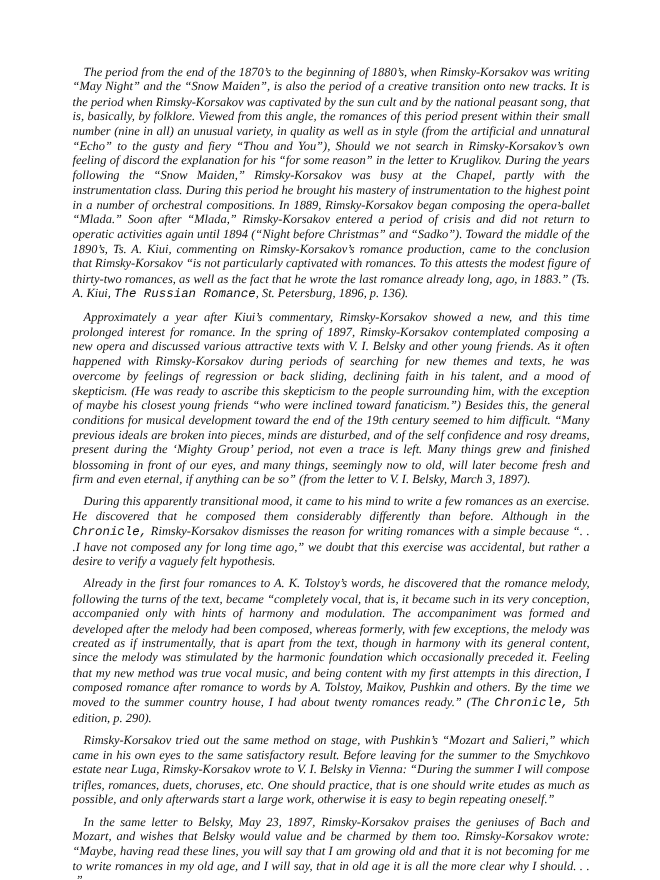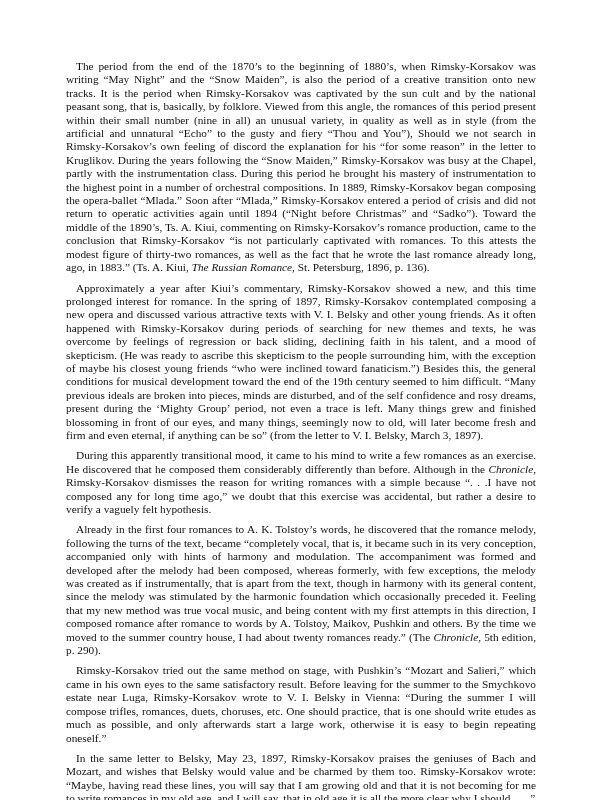--- a/index.html
+++ b/index.html
@@ -13,22 +13,22 @@
     font-size: 11.3px;
     line-height: 13.4px;
     color: #111111;
   }
   .para {
     margin: 0 0 7px 0;
     text-indent: 10px;
     text-align: justify;
     text-justify: inter-word;
   }
-  .para span { display: inline; }
-  em { font-style: italic; }
+  .para span { display: inline; font-style: italic; }
+  em { font-style: italic; font-family: Liberation Mono, monospace; }
 </style>
 </head>
 <body>
 
 <div class="page">
   <p class="para">
     <span>The period from the end of the 1870’s to the beginning of 1880’s, when Rimsky-Korsakov was writing “May Night” and the “Snow Maiden”, is also the period of a creative transition onto new tracks. It is the period when Rimsky-Korsakov was captivated by the sun cult and by the national peasant song, that is, basically, by folklore. Viewed from this angle, the romances of this period present within their small number (nine in all) an unusual variety, in quality as well as in style (from the artificial and unnatural “Echo” to the gusty and fiery “Thou and You”), Should we not search in Rimsky-Korsakov’s own feeling of discord the explanation for his “for some reason” in the letter to Kruglikov. During the years following the “Snow Maiden,” Rimsky-Korsakov was busy at the Chapel, partly with the instrumentation class. During this period he brought his mastery of instrumentation to the highest point in a number of orchestral compositions. In 1889, Rimsky-Korsakov began composing the opera-ballet “Mlada.” Soon after “Mlada,” Rimsky-Korsakov entered a period of crisis and did not return to operatic activities again until 1894 (“Night before Christmas” and “Sadko”). Toward the middle of the 1890’s, Ts. A. Kiui, commenting on Rimsky-Korsakov’s romance production, came to the conclusion that Rimsky-Korsakov “is not particularly captivated with romances. To this attests the modest figure of thirty-two romances, as well as the fact that he wrote the last romance already long, ago, in 1883.” (Ts. A. Kiui, </span><em>The Russian Romance</em><span>, St. Petersburg, 1896, p. 136).</span>
   </p>
   <p class="para">
     <span>Approximately a year after Kiui’s commentary, Rimsky-Korsakov showed a new, and this time prolonged interest for romance. In the spring of 1897, Rimsky-Korsakov contemplated composing a new opera and discussed various attractive texts with V. I. Belsky and other young friends. As it often happened with Rimsky-Korsakov during periods of searching for new themes and texts, he was overcome by feelings of regression or back sliding, declining faith in his talent, and a mood of skepticism. (He was ready to ascribe this skepticism to the people surrounding him, with the exception of maybe his closest young friends “who were inclined toward fanaticism.”) Besides this, the general conditions for musical development toward the end of the 19th century seemed to him difficult. “Many previous ideals are broken into pieces, minds are disturbed, and of the self confidence and rosy dreams, present during the ‘Mighty Group’ period, not even a trace is left. Many things grew and finished blossoming in front of our eyes, and many things, seemingly now to old, will later become fresh and firm and even eternal, if anything can be so” (from the letter to V. I. Belsky, March 3, 1897).</span>

